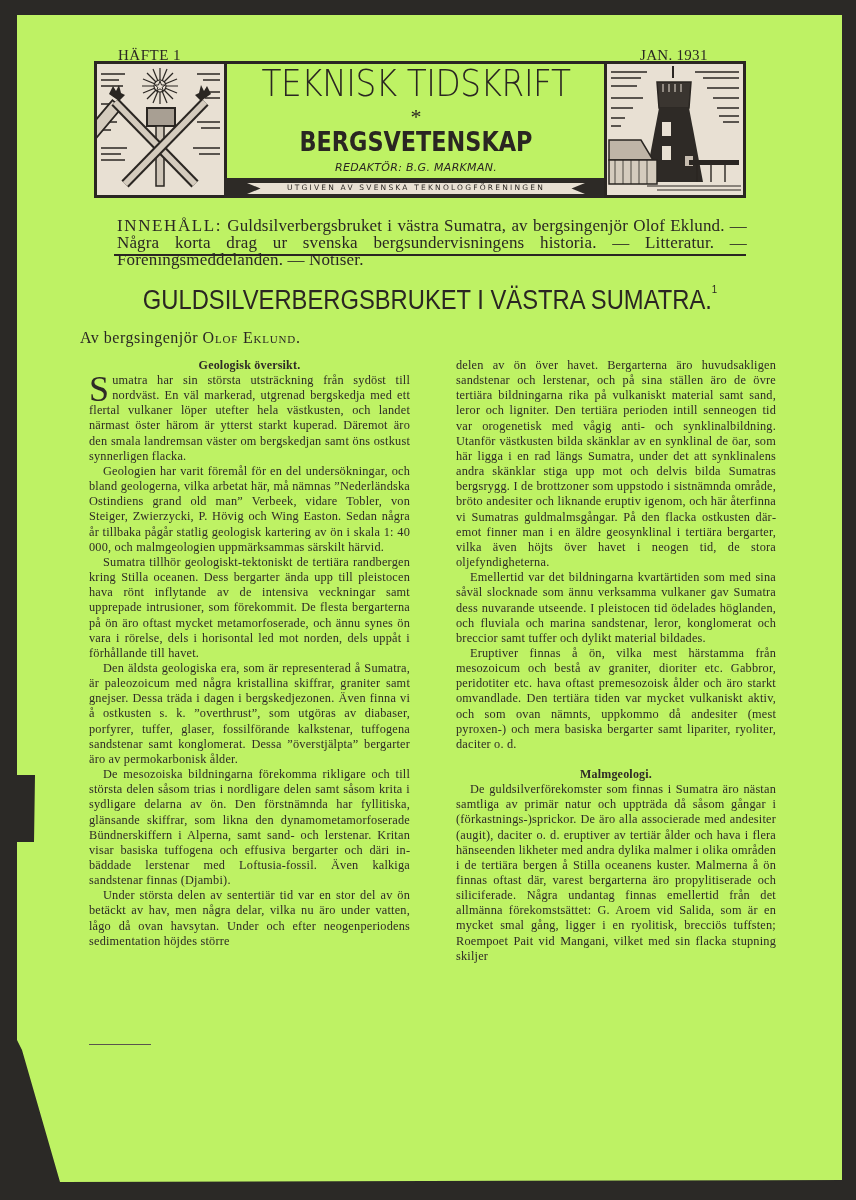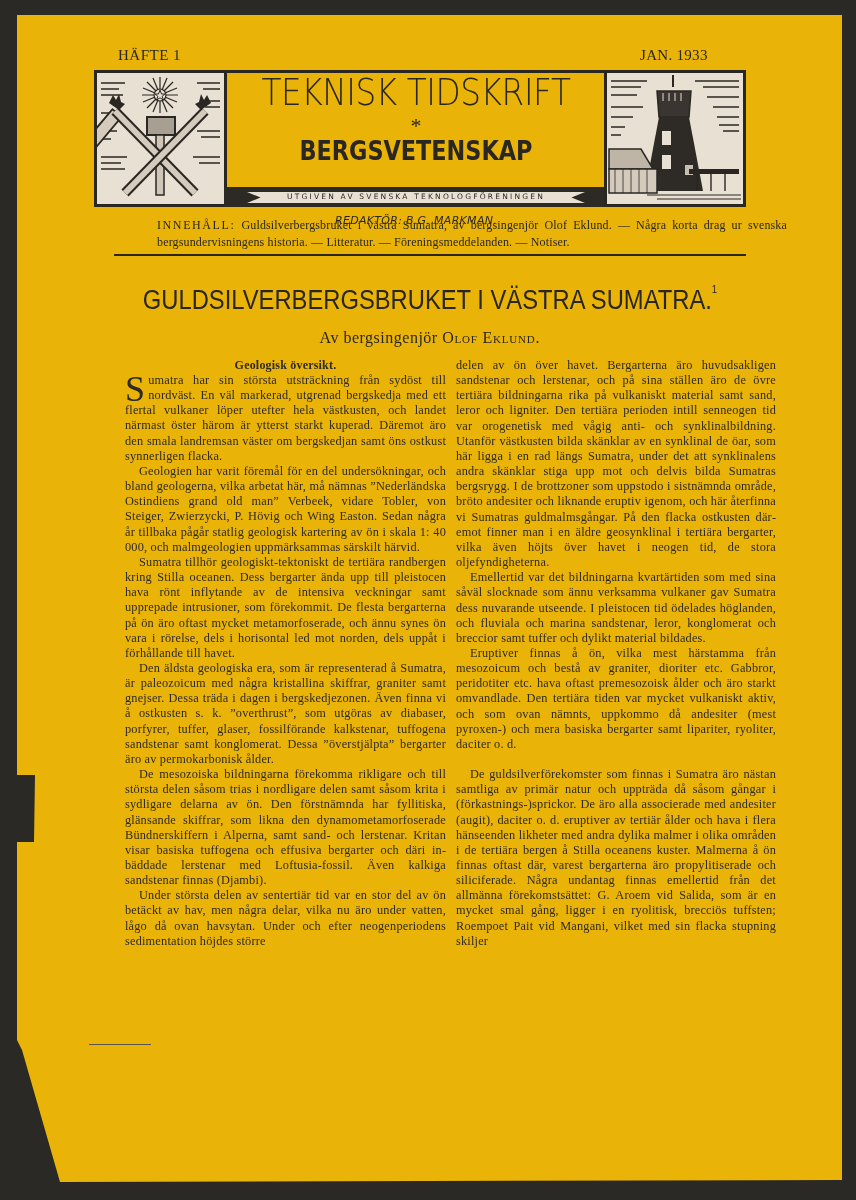--- a/index.html
+++ b/index.html
@@ -4,32 +4,32 @@
 <style>
   html, body { margin:0; padding:0; }
   body {
     width:856px; height:1200px; position:relative; overflow:hidden;
     background:#2b2926;
     font-family:"Liberation Serif", "DejaVu Serif", serif;
     color:#2a2723;
   }
   .paper {
     position:absolute; left:0; top:0; width:856px; height:1200px;
-    background:#eab308;
+    background:#bef264;
     clip-path: polygon(18px 15px, 842px 15px, 842px 1180px, 60px 1182px,
       22px 1050px, 17px 1040px, 17px 842px, 34px 842px, 35px 775px, 17px 775px, 17px 15px);
   }
   .abs { position:absolute; }
 
   
   .hafte { left:118px; top:47px; font-size:15px; letter-spacing:0.5px; }
   .jan   { left:640px; top:47px; font-size:15px; letter-spacing:0.3px; }
 
   
-  .masthead { left:94px; top:70px; width:580px; height:140px; }
+  .masthead { left:94px; top:61px; width:580px; height:140px; }
   .mh-left {
     position:absolute; left:0; top:0; width:133px; height:137px;
     border:3px solid #2a2622; background:#e8e0d3; box-sizing:border-box;
   }
   .mh-right {
     position:absolute; left:510px; top:0; width:142px; height:137px;
     border:3px solid #2a2622; background:#e8e0d3; box-sizing:border-box;
   }
   .mh-band {
     position:absolute; left:130px; top:117px; width:382px; height:20px;
@@ -58,72 +58,71 @@
   }
   .mh-sub {
     position:absolute; left:133px; top:66px; width:378px; text-align:center;
     font-family:"DejaVu Sans", sans-serif; font-weight:bold;
     font-size:26px; color:#2a2622;
     transform:scaleX(0.86); transform-origin:center;
   }
   .mh-editor {
     position:absolute; left:133px; top:100px; width:378px; text-align:center;
     font-family:"DejaVu Sans", sans-serif; font-style:italic;
-    font-size:11px; color:#2a2622; letter-spacing:0.3px;margin-top:44px;
+    font-size:11px; color:#2a2622; letter-spacing:0.3px;
   }
 
   .contents {
     left:117px; top:217px; width:630px;
-    font-size:12px; line-height:17px; letter-spacing:0.15px;
+    font-size:17px; line-height:17px; letter-spacing:0.15px;
     text-align:justify;
-    margin-left:40px;
   }
   .contents .label { letter-spacing:1.6px; }
   .rule { left:114px; top:254px; width:632px; height:2px; background:#2a2622; }
 
   .art-title {
     left:80px; top:285px; width:700px; text-align:center;
     font-family:"Liberation Sans", "DejaVu Sans", sans-serif;
     font-size:27px; letter-spacing:0px; color:#2a2622;
     transform:scaleX(0.88); transform-origin:center;
   }
   .art-title sup { font-size:11px; vertical-align:top; position:relative; top:-2px; }
   .byline {
-    left:80px; top:329px; width:700px; text-align:center; font-size:16px;
+    left:80px; top:329px; width:700px; font-size:16px;
     letter-spacing:0.5px;
   }
   .byline .sc { font-variant:small-caps; letter-spacing:0.8px; }
 
   .col { font-size:12.3px; line-height:15.15px; letter-spacing:0.2px; color:#2e2a26; }
   .col p { margin:0; text-align:justify; text-indent:14px; hyphens:manual; }
   .col p.noind { text-indent:0; }
   .col h3 {
     margin:0; font-size:12px; font-weight:bold; text-align:center;
     font-family:"Liberation Serif", serif; line-height:15px;
   }
-  .col-left { left:89px; top:358px; width:321px;margin-left:36px; }
+  .col-left { left:89px; top:358px; width:321px; }
   .col-right { left:428px; top:358px; width:320px;margin-left:28px; }
   .dropcap {
     float:left; font-size:36px; line-height:28px; margin:2px 3px 0 0;
     font-family:"Liberation Serif", serif;
   }
   .fn-rule { left:89px; top:1044px; width:62px; height:1px; background:#5a544d; }
   .footnote {
     left:89px; top:1050px; width:322px; font-size:10px; line-height:15px;
     font-family:"DejaVu Serif", serif; letter-spacing:0.1px; text-align:justify;
     text-indent:18px; color:#3a3530;
   }
 </style>
 </head>
 <body>
 
 <div class="paper">
 
   <div class="abs hafte">HÄFTE 1</div>
-  <div class="abs jan">JAN. 1933</div>
+  <div class="abs jan">JAN. 1931</div>
 
   <div class="abs masthead">
     <div class="mh-topbar"></div>
 
     <div class="mh-left">
       <svg width="127" height="131" viewBox="0 0 127 131">
         <g stroke="#2a2622" stroke-width="1.6">
           <line x1="4" y1="10" x2="28" y2="10"></line>
             <line x1="4" y1="16" x2="22" y2="16"></line>
           <line x1="4" y1="22" x2="26" y2="22"></line>
@@ -255,16 +254,17 @@
     <p>Under största delen av sentertiär tid var en stor del av ön betäckt av hav, men några delar, vilka nu äro under vatten, lågo då ovan havsytan. Under och efter neogenperiodens sedimentation höjdes större</p>
   </div>
 
   <div class="abs fn-rule"></div>
 
   <div class="abs col col-right">
     <p class="noind">delen av ön över havet. Bergarterna äro huvudsak­ligen sandstenar och lerstenar, och på sina ställen äro de övre tertiära bildningarna rika på vulkaniskt ma­terial samt sand, leror och ligniter. Den tertiära pe­rioden intill senneogen tid var orogenetisk med vågig anti- och synklinalbildning. Utanför väst­kusten bilda skänklar av en synklinal de öar, som här ligga i en rad längs Sumatra, under det att syn­klinalens andra skänklar stiga upp mot och delvis bilda Sumatras bergsrygg. I de brottzoner som upp­stodo i sistnämnda område, bröto andesiter och lik­nande eruptiv igenom, och här återfinna vi Sumat­ras guldmalmsgångar. På den flacka ostkusten där­emot finner man i en äldre geosynklinal i tertiära bergarter, vilka även höjts över havet i neogen tid, de stora oljefyndigheterna.</p>
     <p>Emellertid var det bildningarna kvartärtiden som med sina såväl slocknade som ännu verksamma vul­kaner gav Sumatra dess nuvarande utseende. I pleistocen tid ödelades höglanden, och fluviala och marina sandstenar, leror, konglomerat och breccior samt tuffer och dylikt material bildades.</p>
     <p>Eruptiver finnas å ön, vilka mest härstamma från mesozoicum och bestå av graniter, dioriter etc. Gabbror, peridotiter etc. hava oftast premesozoisk ålder och äro starkt omvandlade. Den tertiära tiden var mycket vulkaniskt aktiv, och som ovan nämnts, uppkommo då andesiter (mest pyroxen-) och mera basiska bergarter samt lipariter, ryoliter, daciter o. d.</p>
     <div style="height:15px"></div>
+    <h3>Malmgeologi.</h3>
     <p>De guldsilverförekomster som finnas i Sumatra äro nästan samtliga av primär natur och uppträda då såsom gångar i (förkastnings-)sprickor. De äro alla associerade med andesiter (augit), daciter o. d. eruptiver av tertiär ålder och hava i flera hänseenden likheter med andra dylika malmer i olika områden i de tertiära bergen å Stilla oceanens kuster. Mal­merna å ön finnas oftast där, varest bergarterna äro propylitiserade och siliciferade. Några undantag finnas emellertid från det allmänna förekomstsättet: G. Aroem vid Salida, som är en mycket smal gång, ligger i en ryolitisk, brecciös tuffsten; Roempoet Pait vid Mangani, vilket med sin flacka stupning skiljer</p>
   </div>
 
 </div>
 
 </body></html>

